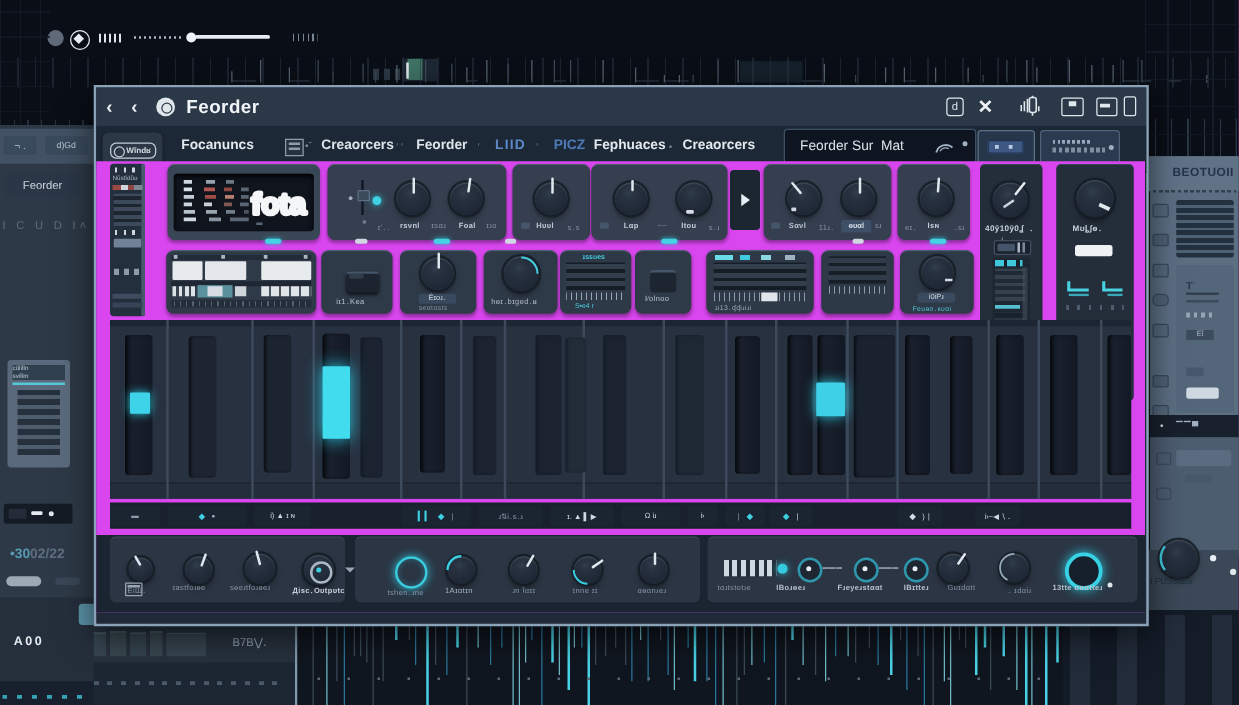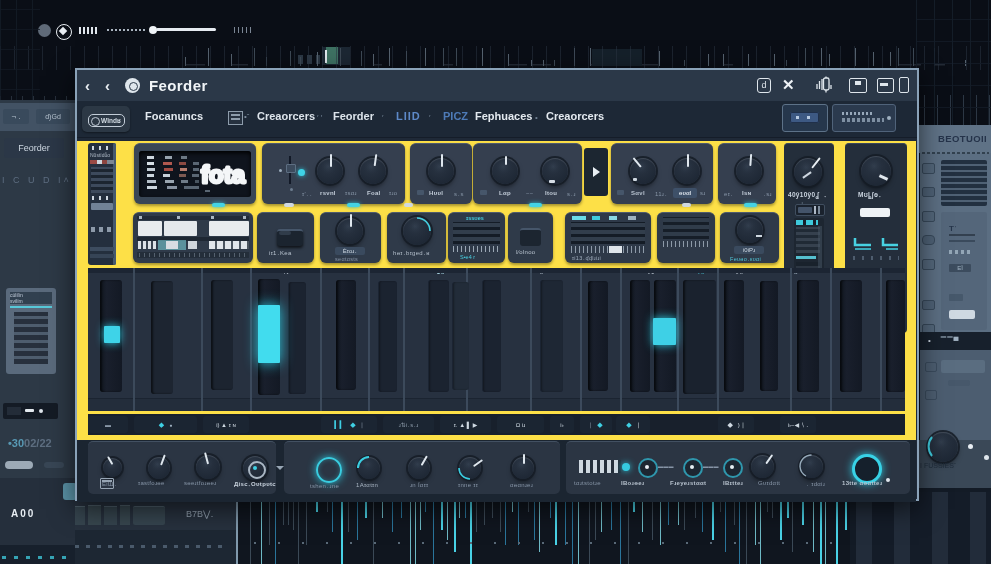--- a/index.html
+++ b/index.html
@@ -350,32 +350,40 @@
     <div class="abs" style="left:240px;top:12px;color:#6e7f91;font-size:8px">′ ′</div>
     <div class="abs" style="left:256px;top:9px;color:#dde4eb;font-size:11px;font-weight:bold">Feorder</div>
     <div class="abs" style="left:305px;top:12px;color:#6e7f91;font-size:8px">′</div>
     <div class="abs" style="left:319px;top:9px;color:#5d89c8;font-size:11px;font-weight:bold;letter-spacing:1px">LΙID</div>
     <div class="abs" style="left:352px;top:12px;color:#6e7f91;font-size:8px">′</div>
     <div class="abs" style="left:366px;top:9px;color:#4e7bb8;font-size:11px;font-weight:bold">ΡICΖ</div>
     <div class="abs" style="left:398px;top:9px;color:#e3e9ef;font-size:11px;font-weight:bold">Fephuaces</div>
     <div class="abs" style="left:458px;top:12px;color:#6e7f91;font-size:8px">•</div>
     <div class="abs" style="left:469px;top:9px;color:#e3e9ef;font-size:11px;font-weight:bold">Creaorcers</div>
 
+    <div class="abs" style="left:550px;top:2px;width:152px;height:27px;background:#0e1520;border:1px solid #3e4f63;border-radius:3px">
+      <div class="abs" style="left:12px;top:7px;color:#dbe2ea;font-size:11px">Feorder Sur&nbsp; Mat</div>
+      <div class="abs" style="left:119px;top:6px;width:18px;height:15px"><svg width="18" height="15">
+            <path d="M2 12 A8 8 0 0 1 15 8" stroke="#9fb0c0" stroke-width="1.5" fill="none"></path>
+            <path d="M5 11 A5 5 0 0 1 12 9" stroke="#9fb0c0" stroke-width="1" fill="none"></path>
+          </svg></div>
+      <div class="abs" style="left:142px;top:9px;width:4px;height:4px;border-radius:50%;background:#9fb0c0"></div>
+    </div>
     <div class="abs" style="left:705px;top:3px;width:44px;height:26px;background:#26374c;border:1px solid #5d7288;border-radius:3px">
       <div class="abs" style="left:7px;top:7px;width:29px;height:11px;background:#3d5983;border-radius:2px;box-shadow:inset 0 0 0 1px #20304a"></div>
       <div class="abs" style="left:13px;top:11px;width:3px;height:3px;background:#b9cbe2"></div>
         <div class="abs" style="left:24px;top:11px;width:3px;height:3px;background:#b9cbe2"></div>
     </div>
     <div class="abs" style="left:755px;top:3px;width:62px;height:26px;background:#2b3a4e;border:1px solid #50637a;border-radius:3px">
       <div class="abs" style="left:9px;top:7px;width:30px;height:3px;background:repeating-linear-gradient(90deg,#97a8ba 0 2px,transparent 2px 4px)"></div>
       <div class="abs" style="left:9px;top:13px;width:42px;height:4px;background:repeating-linear-gradient(90deg,#7e8fa2 0 3px,transparent 3px 5px)"></div>
       <div class="abs" style="left:54px;top:11px;width:4px;height:4px;border-radius:50%;background:#9fb0c0"></div>
     </div>
   </div>
-  <div class="abs" id="content" style="left:0;top:71px;width:839px;height:361px;background:#fde047">
+  <div class="abs" id="content" style="left:0;top:59px;width:839px;height:361px;background:#d946ef">
 
     <div class="abs" style="left:11px;top:2px;width:28px;height:122px;background:#242f3e;border-radius:3px">
         <div class="abs" style="right:0;top:0;width:3px;height:122px;background:#46596e;border-radius:2px"></div>
       <div class="abs" style="left:4px;top:3px;width:20px;height:4px;background:repeating-linear-gradient(90deg,#cfd8e1 0 2px,transparent 2px 7px)"></div>
       <div class="abs" style="left:2px;top:9px;width:25px;height:6px;color:#aeb9c6;font-size:5px">Nŭstīdůo</div>
       <div class="abs" style="left:2px;top:17px;width:24px;height:4px;background:linear-gradient(90deg,#9a4a44 0 28%,#cfd6dc 28% 52%,#8c4540 52% 72%,#7d8794 72%)"></div>
       <div class="abs" style="left:3px;top:24px;width:22px;height:26px;background:repeating-linear-gradient(0deg,#3d4a5c 0 3px,#1c2530 3px 6px)"></div>
       <div class="abs" style="left:4px;top:53px;width:20px;height:4px;background:repeating-linear-gradient(90deg,#cfd8e1 0 2px,transparent 2px 7px)"></div>
       <div class="abs" style="left:3px;top:60px;width:22px;height:7px;background:#718296;border-radius:1px"></div>
       <div class="abs" style="left:3px;top:84px;width:22px;height:5px;background:repeating-linear-gradient(90deg,#8d9aa9 0 4px,transparent 4px 8px)"></div>

